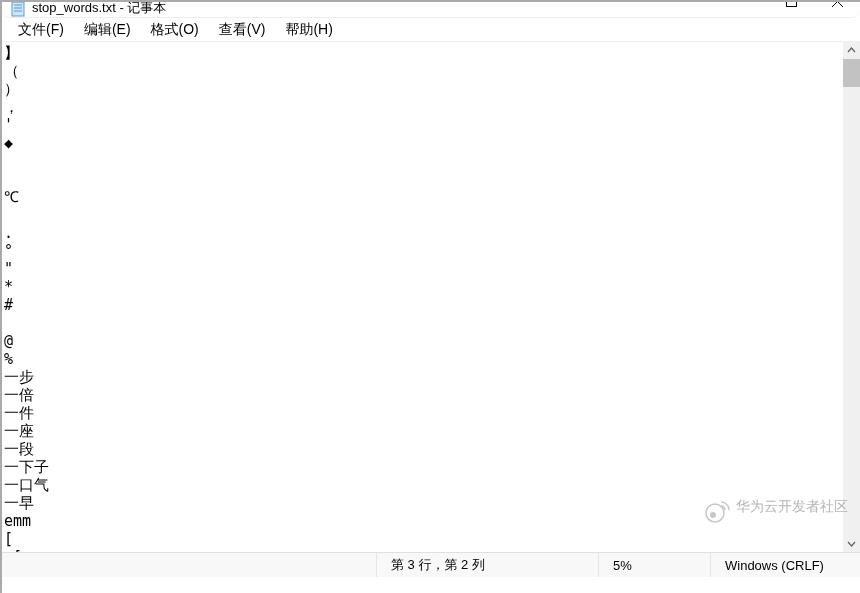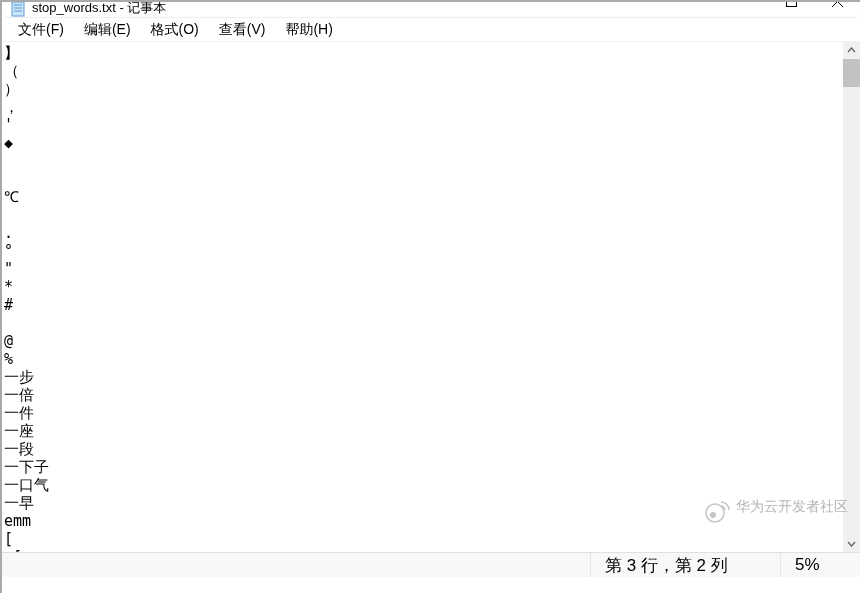--- a/index.html
+++ b/index.html
@@ -12,21 +12,21 @@
   .winbtn svg { width: 11px; height: 11px; }
   .menubar { height: 24px; display: flex; align-items: flex-end; padding: 0 6px; border-bottom: 1px solid #f0f0f0; font-size: 14px; }
   .menubar .menu { padding: 2px 10px; }
   .content-wrap { position: relative; height: 510px; display: flex; }
   .textarea { flex: 1; white-space: pre; font-family: "SimSun", monospace; font-size: 15px; line-height: 18px; padding: 2px 2px; overflow: hidden; color: #000; }
   .scrollbar { width: 17px; background: #f0f0f0; display: flex; flex-direction: column; align-items: center; }
   .scrollbtn { width: 17px; height: 17px; display: flex; align-items: center; justify-content: center; background: #f0f0f0; }
   .scrollbtn svg { width: 9px; height: 9px; }
   .scrolltrack { flex: 1; width: 17px; background: #f0f0f0; position: relative; }
   .scrollthumb { position: absolute; top: 0; left: 0; width: 17px; height: 28px; background: #c2c2c2; }
-  .statusbar { height: 25px; display: flex; align-items: center; border-top: 1px solid #e0e0e0; font-size: 17px; color: #000; background: #f8f8f8; }
+  .statusbar { height: 25px; display: flex; align-items: center; border-top: 1px solid #e0e0e0; font-size: 13px; color: #000; background: #f8f8f8; gap: 32px; }
   .statusbar .cell { padding: 0 14px; border-left: 1px solid #e5e5e5; height: 100%; display: flex; align-items: center; }
   .statusbar .pad { flex: 1; }
   .watermark { position: absolute; right: 12px; bottom: 28px; opacity: 0.55; display: flex; gap: 6px; font-size: 14px; color: #777; pointer-events: none; }
   .watermark .logo { width: 26px; height: 26px; }
 </style>
 </head>
 <body>
 
 <div class="titlebar">
   <span class="icon">
@@ -118,13 +118,14 @@
       <path d="M17 8 a4 4 0 0 1 4 4" fill="none" stroke="#999" stroke-width="1.5"></path>
     </svg>
     <span>华为云开发者社区</span>
   </div>
 </div>
 
 <div class="statusbar">
   <div class="pad"></div>
   <div class="cell" style="min-width:190px">第 3 行，第 2 列</div>
   <div class="cell" style="min-width:80px">5%</div>
+  <div class="cell" style="min-width:150px">Windows (CRLF)</div>
 </div>
 
 </body></html>

